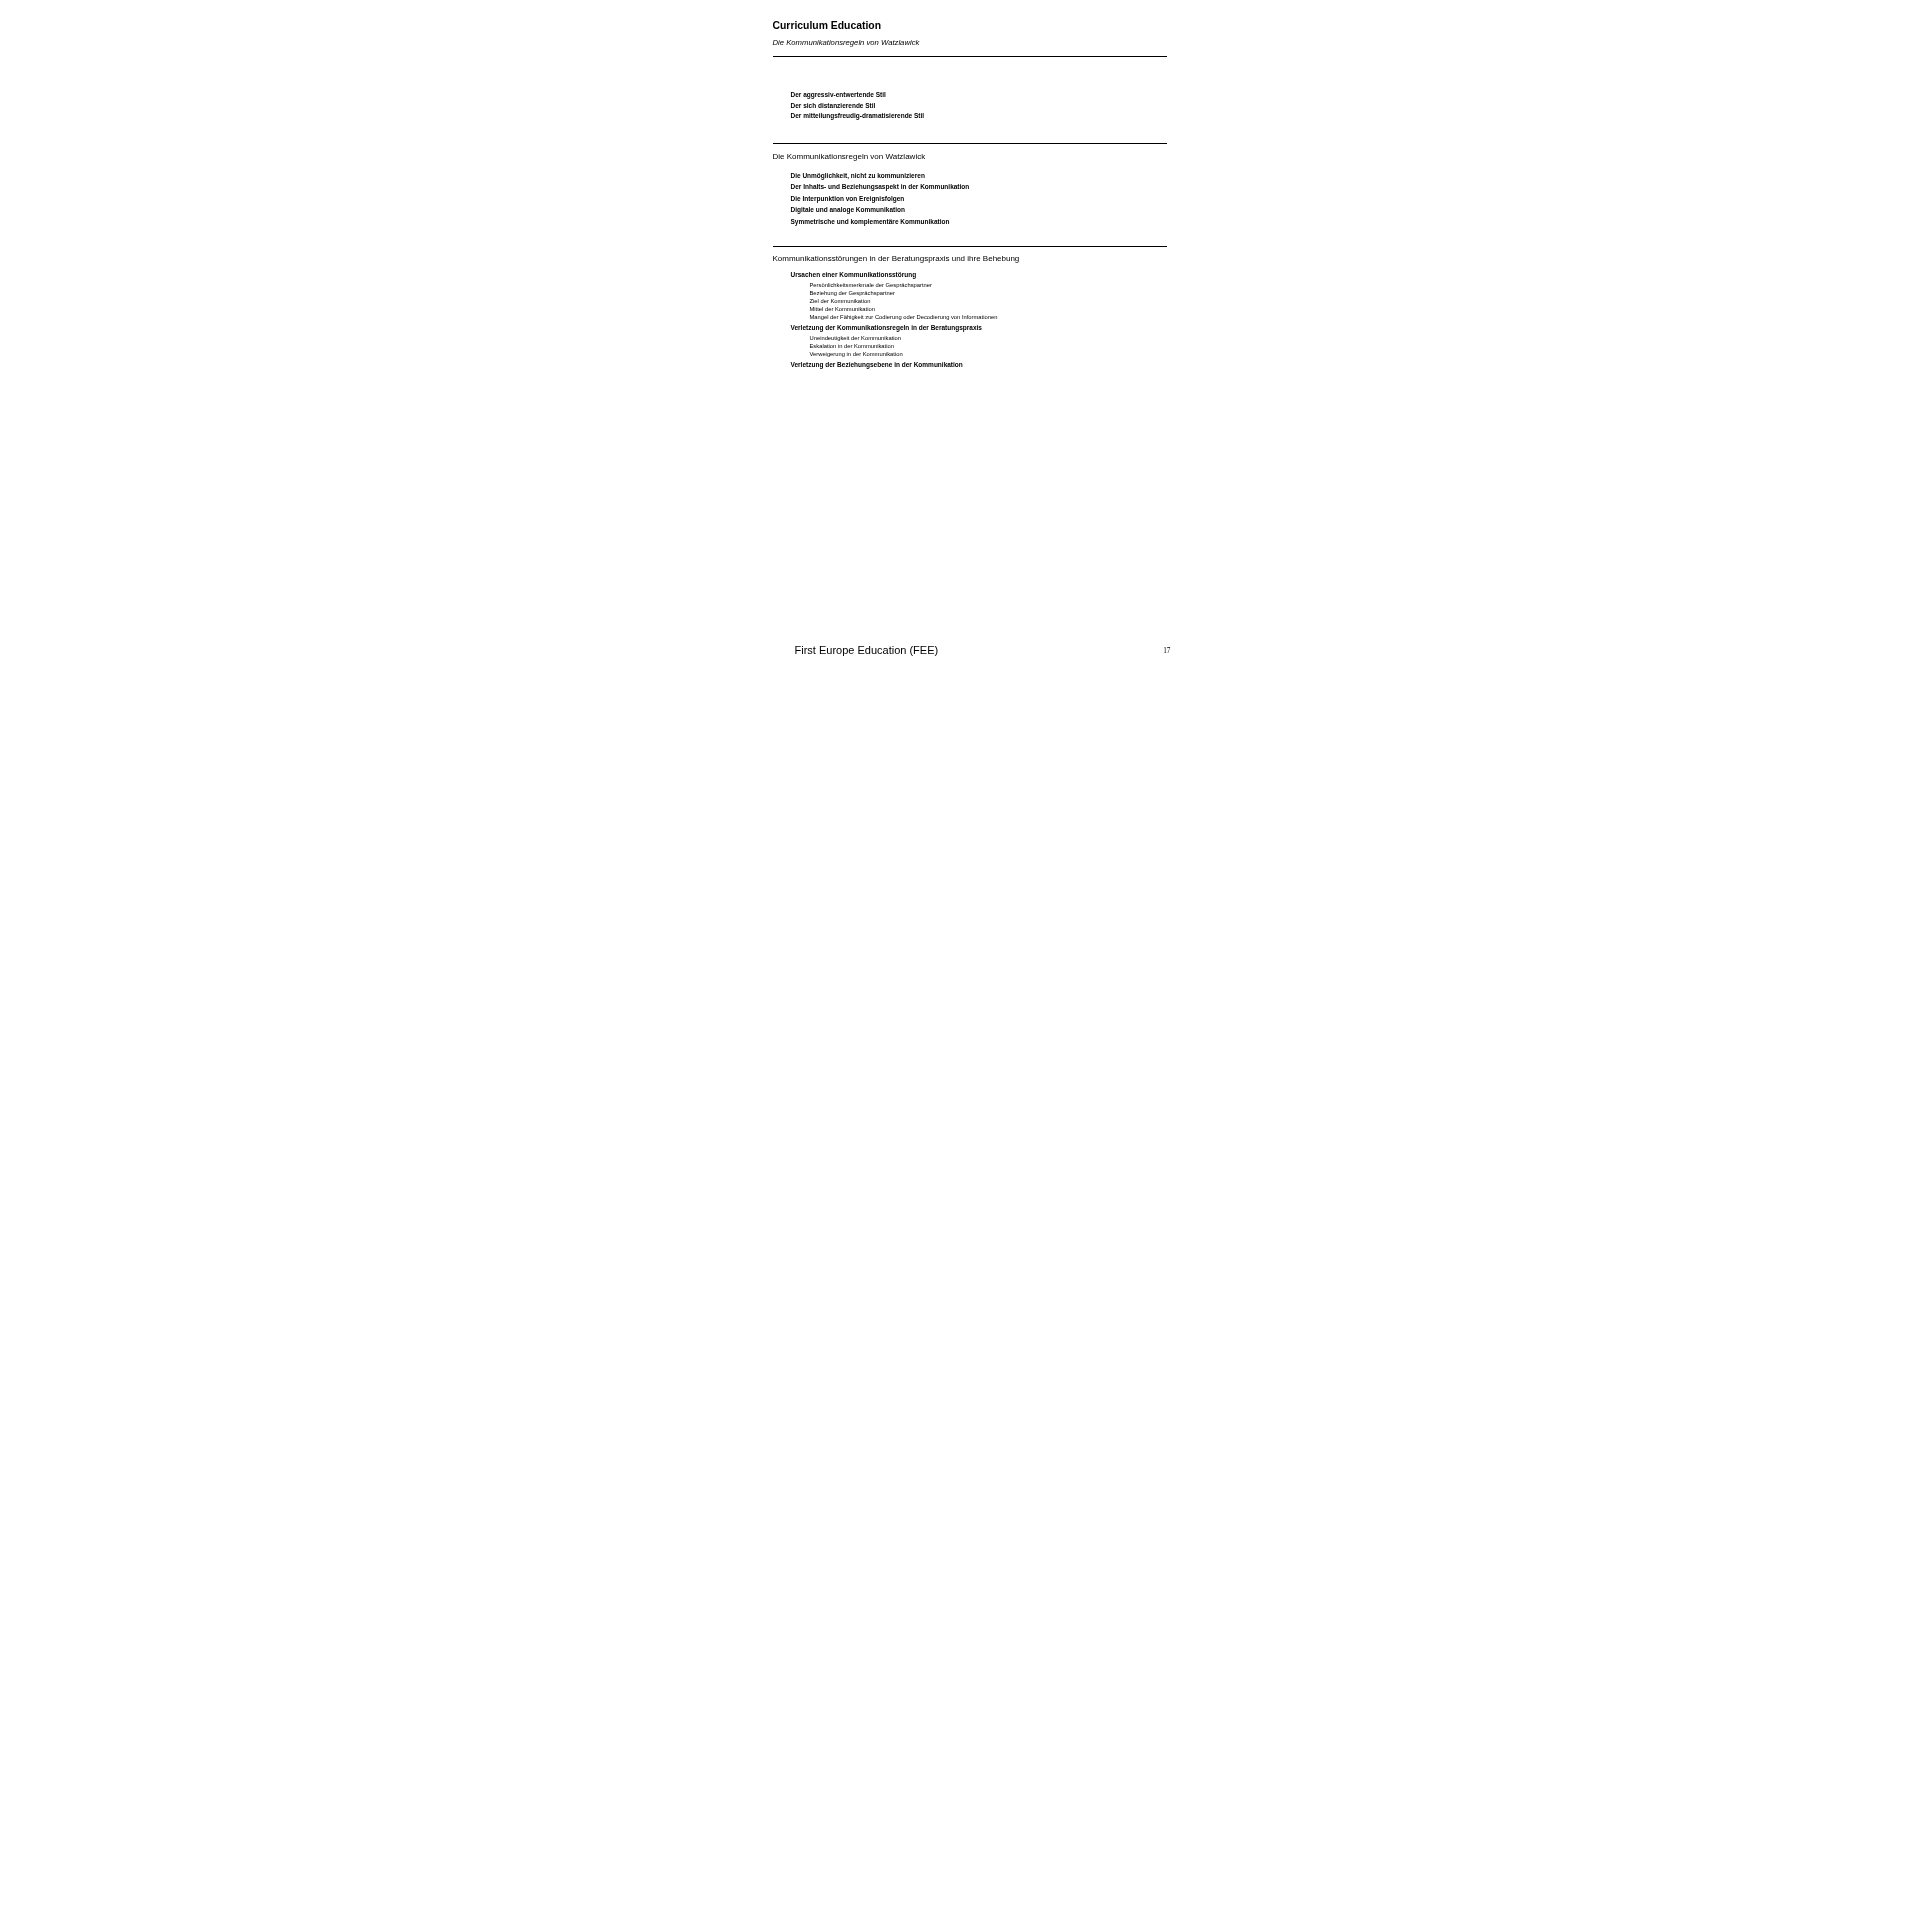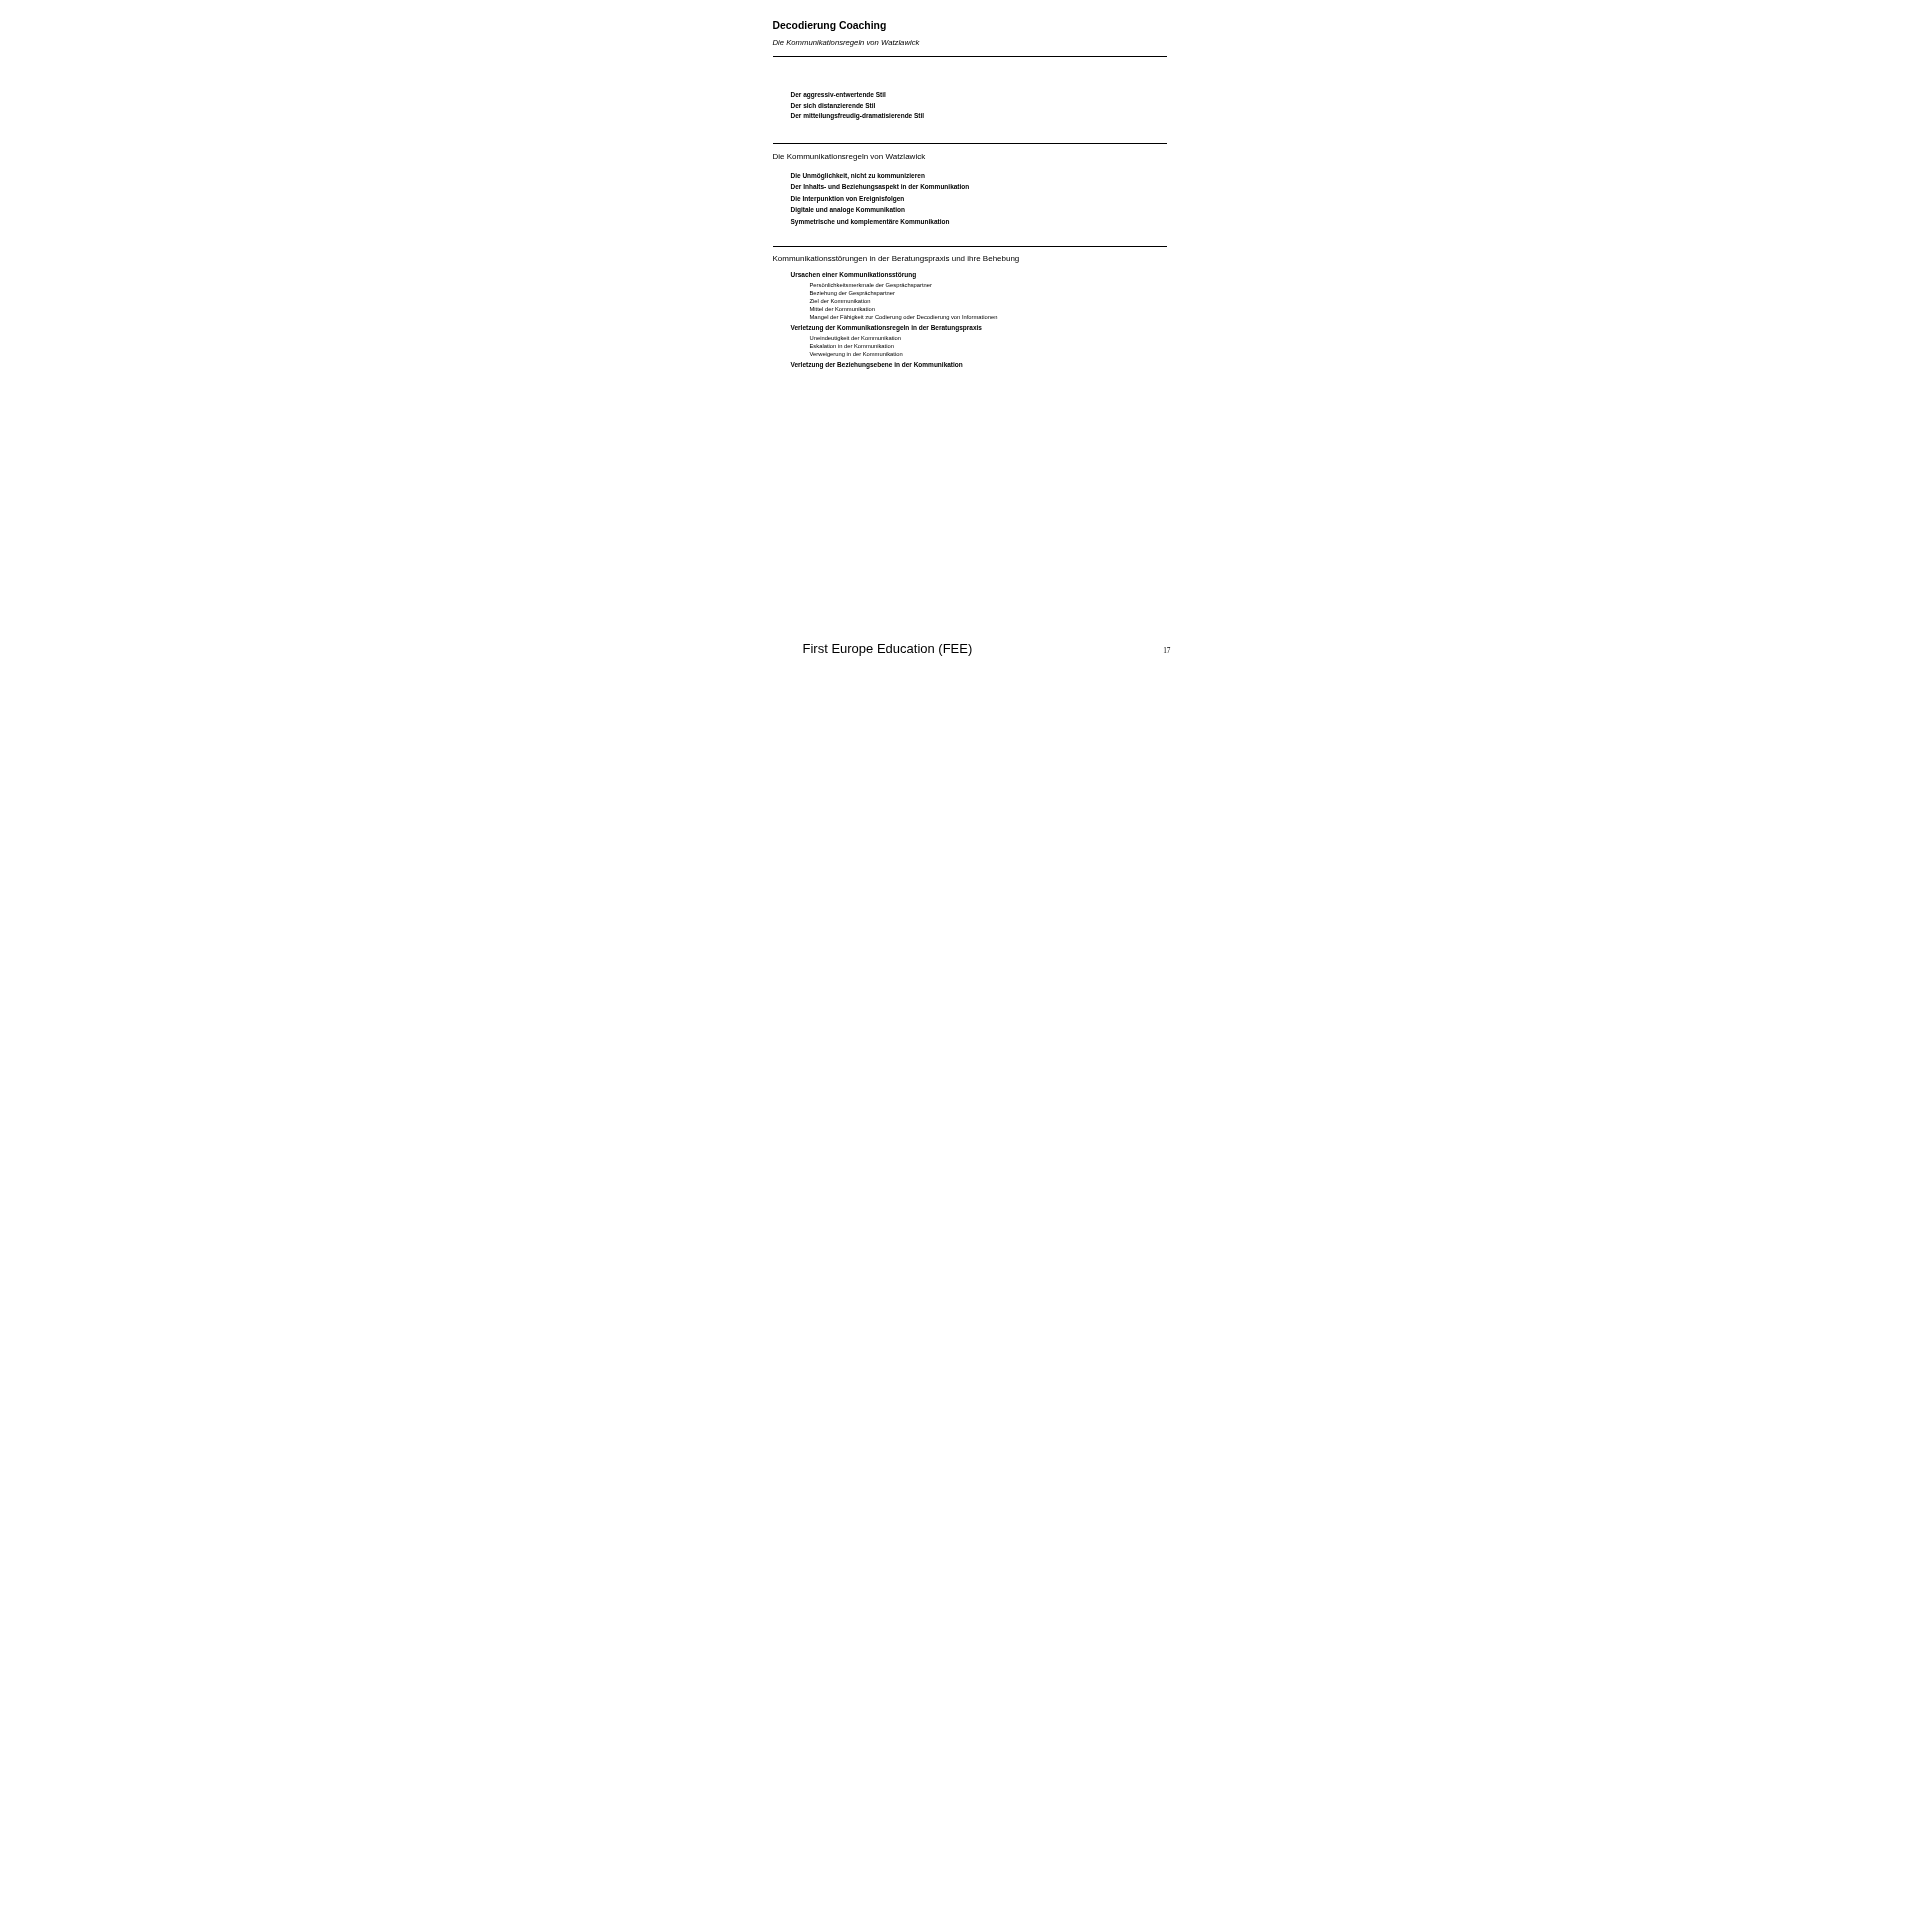--- a/index.html
+++ b/index.html
@@ -95,42 +95,42 @@
   .sub-item {
     font-size: 5.8px;
     font-weight: normal;
     line-height: 8px;
     padding-left: 37px;
   }
 
   
   .footer-org {
     position: absolute;
-    left: 87px;
+    left: 79px;
     bottom: 19px;
-    font-size: 13px;
+    font-size: 11px;
     line-height: 1.2;
   }
 
   .footer-page-number {
     position: absolute;
     right: 23px;
     bottom: 20px;
     font-family: "Liberation Serif", serif;
     font-size: 7.3px;
     line-height: 1.2;
   }
 </style>
 </head>
 <body>
 
 <div class="page">
   <div class="content">
 
-    <h1 class="doc-title">Decodierung Coaching</h1>
+    <h1 class="doc-title">Curriculum Education</h1>
     <div class="doc-subtitle">Die Kommunikationsregeln von Watzlawick</div>
     <hr class="rule rule-header">
 
     <div class="list-block-0">
       <div class="bold-item">Der aggressiv-entwertende Stil</div>
       <div class="bold-item">Der sich distanzierende Stil</div>
       <div class="bold-item">Der mitteilungsfreudig-dramatisierende Stil</div>
     </div>
 
     <hr class="rule rule-section-1">

